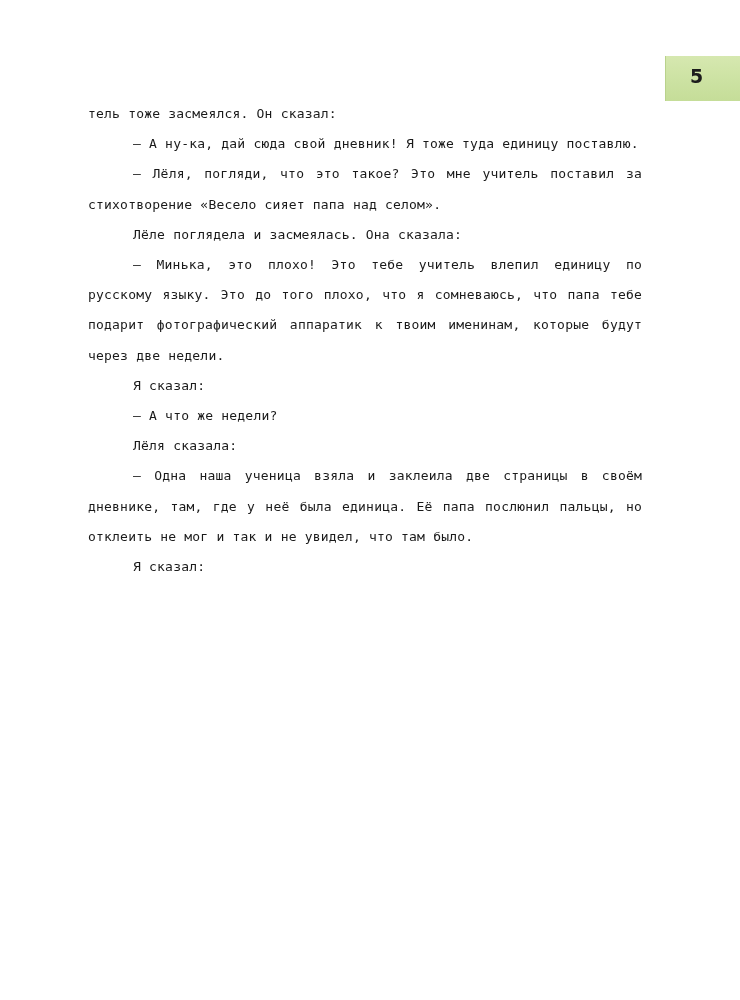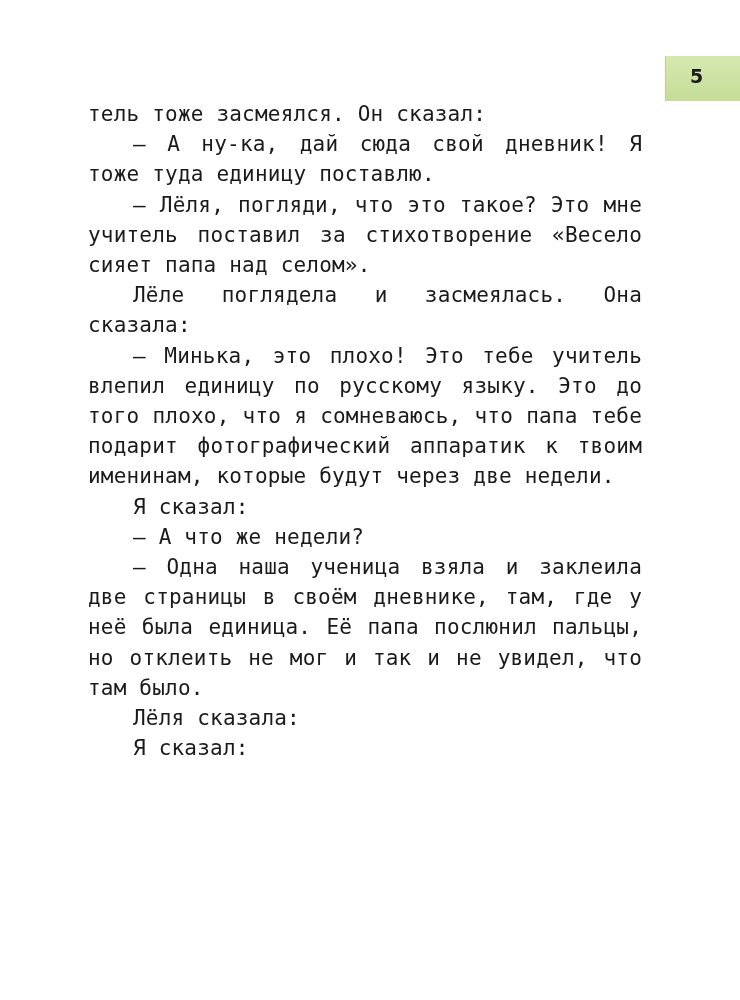--- a/index.html
+++ b/index.html
@@ -31,21 +31,21 @@
       font-weight: bold;
       font-size: 19px;
       color: #1c1c1c;
     }
     .text-block {
       position: absolute;
       left: 88px;
       top: 99px;
       width: 554px;
       font-family: "DejaVu Sans Mono", monospace;
-      font-size: 21px;
+      font-size: 13px;
       line-height: 30.2px;
       color: #1a1a1a;
       letter-spacing: 0.2px;
     }
     .text-block p {
       margin: 0;
       text-align: justify;
       text-align-last: left;
       text-indent: 45px;
       hyphens: none;
@@ -62,16 +62,16 @@
 </div>
 
 <div class="text-block">
   <p class="continuation">тель тоже засмеялся. Он сказал:</p>
   <p>— А ну-ка, дай сюда свой дневник! Я тоже туда единицу поставлю.</p>
   <p>— Лёля, погляди, что это такое? Это мне учитель поставил за стихотворение «Весело сияет папа над селом».</p>
   <p>Лёле поглядела и засмеялась. Она сказала:</p>
   <p>— Минька, это плохо! Это тебе учитель влепил единицу по русскому языку. Это до того плохо, что я сомневаюсь, что папа тебе подарит фотографический аппаратик к твоим именинам, которые будут через две недели.</p>
   <p>Я сказал:</p>
   <p>— А что же недели?</p>
+  <p>Лёля сказала:</p>
   <p>— Одна наша ученица взяла и заклеила две страницы в своём дневнике, там, где у неё была единица. Её папа послюнил пальцы, но отклеить не мог и так и не увидел, что там было.</p>
-  <p>Лёля сказала:</p>
   <p>Я сказал:</p>
 </div>
 
 </body></html>

